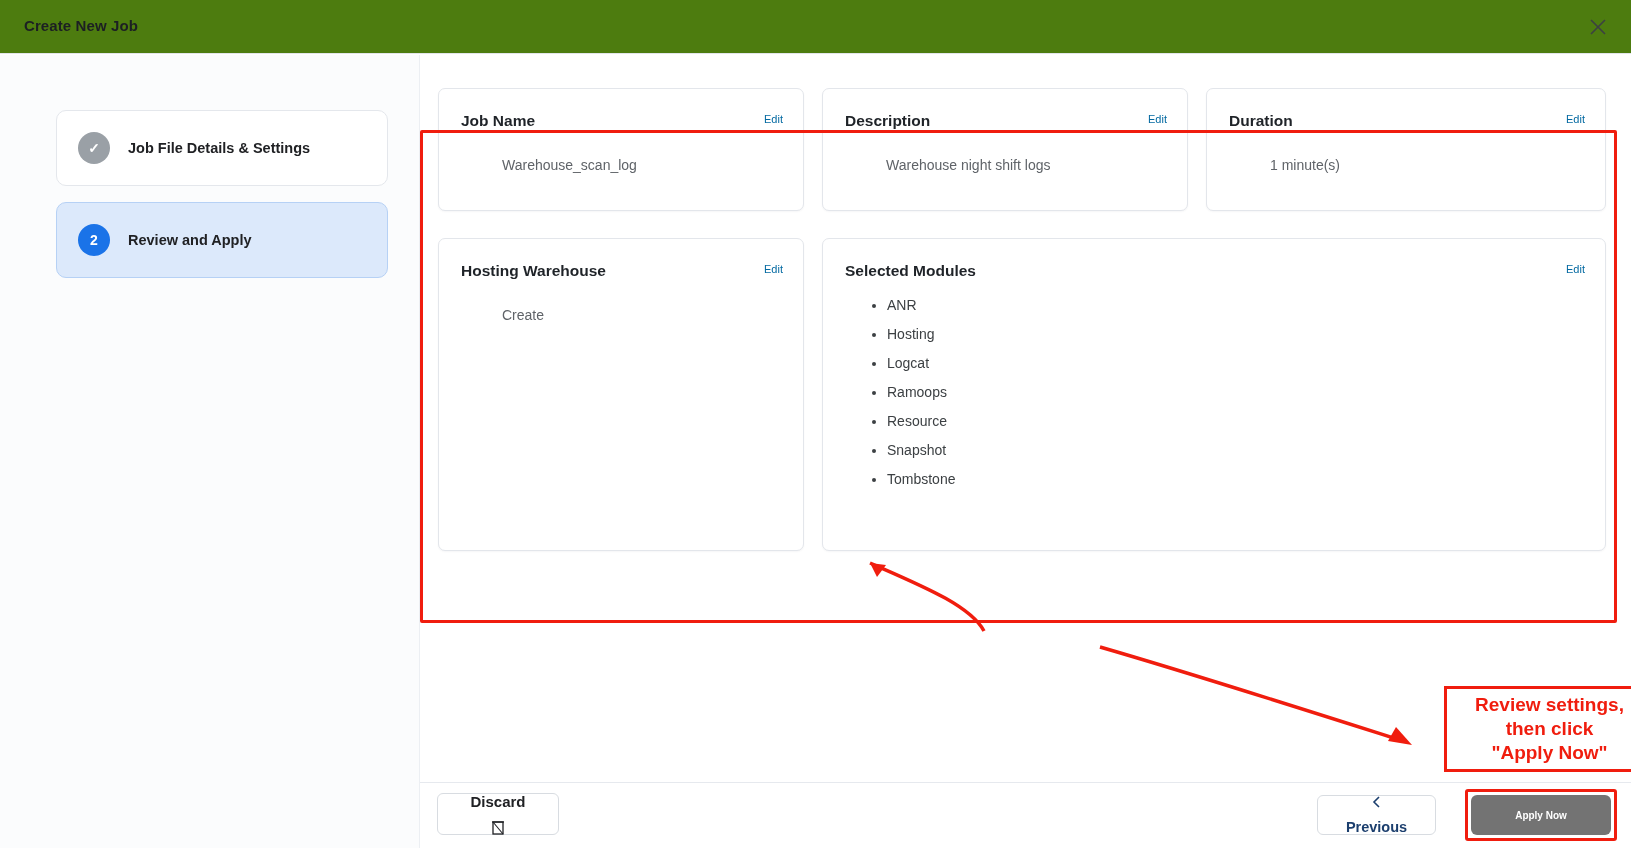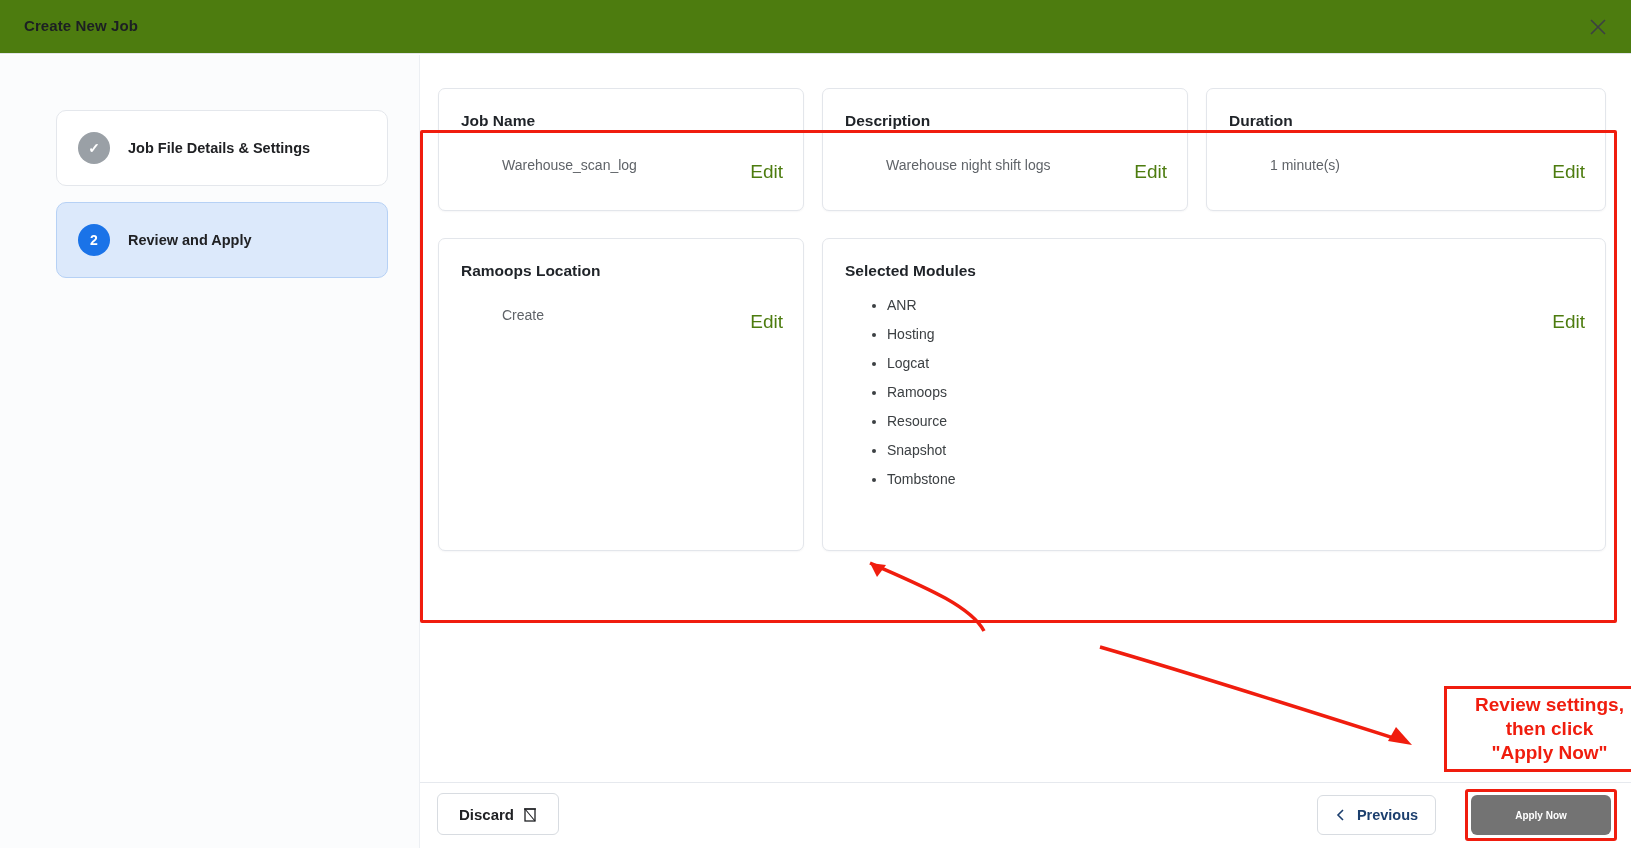--- a/index.html
+++ b/index.html
@@ -141,25 +141,24 @@
     left: 22px;
     top: 23px;
     font-size: 15.5px;
     font-weight: bold;
     color: #1f2328;
   }
   .card-edit {
     position: absolute;
     top: 24px;
     right: 20px;
-    font-size: 19px;
-    color: #4d7c0f;
+    font-size: 11px;
+    color: #0369a1;
     cursor: pointer;
     font-weight: normal;
-    margin-top: 48px;
   }
   .card-value {
     position: absolute;
     left: 22px;
     top: 68px;
     font-size: 14px;
     color: #5f6368;
     margin-left: 41px;
   }
 
@@ -246,39 +245,41 @@
     border: 1px solid #d8dce1;
     border-radius: 6px;
     display: flex;
     align-items: center;
     justify-content: center;
     gap: 9px;
     font-size: 15px;
     font-weight: bold;
     color: #202124;
     cursor: pointer;
+    flex-direction: column;
   }
   .prev-btn {
     position: absolute;
     right: 195px;
     top: 12px;
     height: 40px;
     min-width: 119px;
     padding: 0 16px;
     background: #ffffff;
     border: 1px solid #d8dce1;
     border-radius: 6px;
     display: flex;
     align-items: center;
     justify-content: center;
     gap: 10px;
     font-size: 14.5px;
     font-weight: bold;
     color: #1c3f6e;
     cursor: pointer;
+    flex-direction: column;
   }
   .apply-btn {
     position: absolute;
     right: 20px;
     top: 12px;
     height: 40px;
     min-width: 140px;
     padding: 0 20px;
     background: #737373;
     border: none;
@@ -349,21 +350,21 @@
           <div class="card-value">Warehouse night shift logs</div>
         </div>
 
         <div class="card" id="card-duration">
           <div class="card-title">Duration</div>
           <div class="card-edit">Edit</div>
           <div class="card-value">1 minute(s)</div>
         </div>
 
         <div class="card" id="card-hosting">
-          <div class="card-title">Ramoops Location</div>
+          <div class="card-title">Hosting Warehouse</div>
           <div class="card-edit">Edit</div>
           <div class="card-value">Create</div>
         </div>
 
         <div class="card" id="card-modules">
           <div class="card-title">Selected Modules</div>
           <div class="card-edit">Edit</div>
           <ul class="modules-list" id="modules-list">
               <li>ANR</li>
               <li>Hosting</li>

